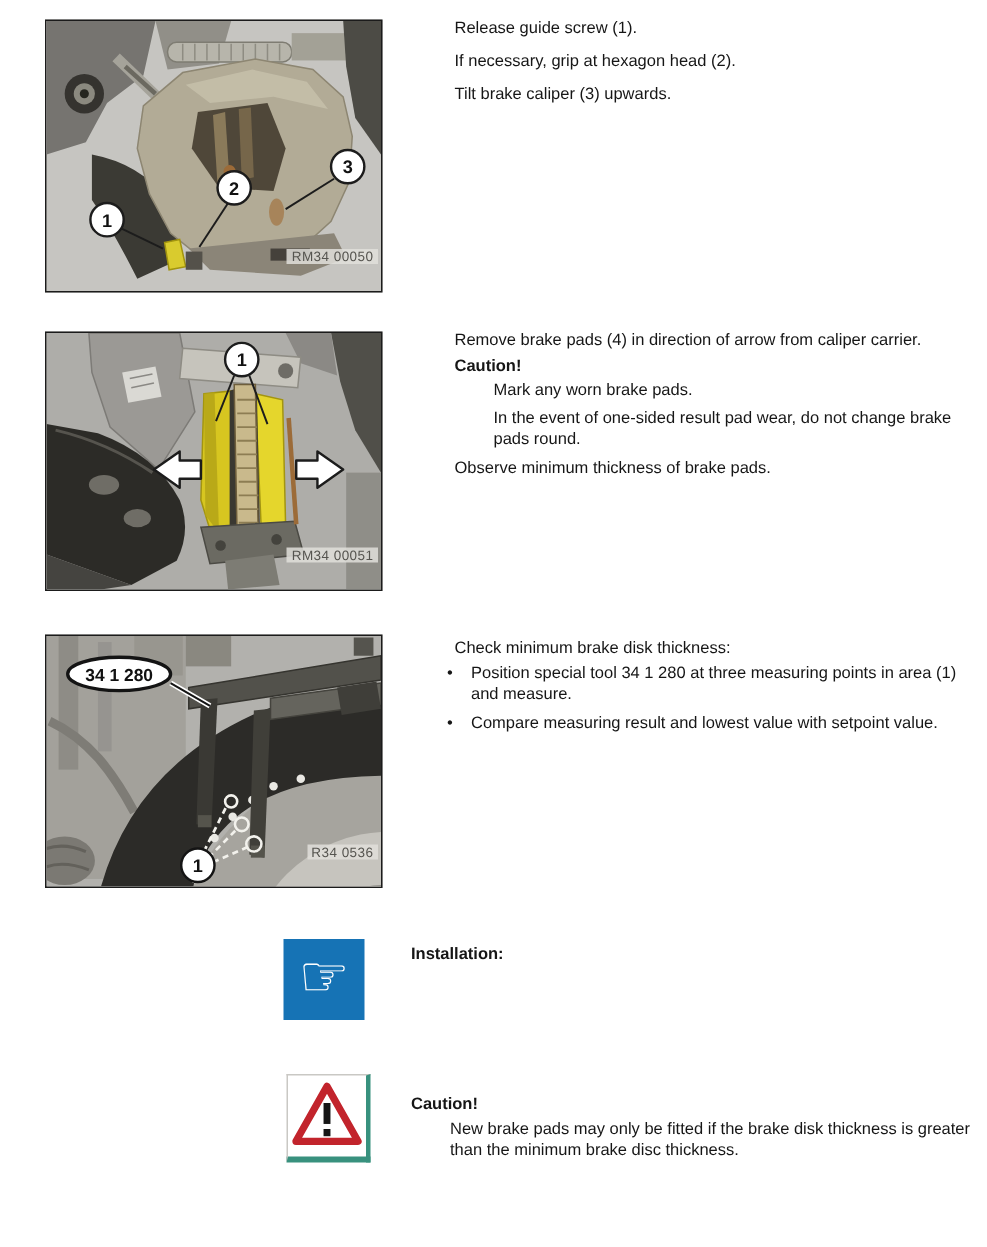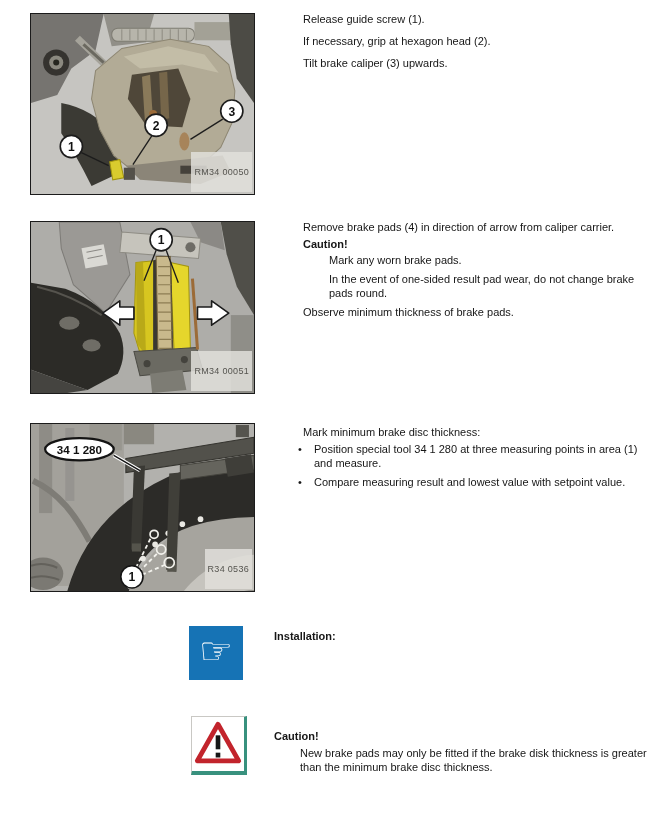--- a/index.html
+++ b/index.html
@@ -6,23 +6,23 @@
   .page{
     position:relative;width:658px;height:831px;background:#ffffff;overflow:hidden;
     font-family:"Liberation Sans",sans-serif;color:#161616;
   }
   
   .fig{
     position:absolute;margin:0;border:1px solid #1b1b1b;background:#c6c5c1;overflow:hidden;
   }
   .fig svg{display:block;width:100%;height:100%;}
   .fig-ref{
-    position:absolute;right:2px;bottom:2px;
+    position:absolute;right:2px;bottom:18px;
     font-size:9px;line-height:10px;color:#55544f;
-    background:rgba(224,223,219,0.85);padding:15px 3px;letter-spacing:.3px;
+    background:rgba(224,223,219,0.85);padding:0 3px;letter-spacing:.3px;
   }
   
   .textcol{position:absolute;left:274px;width:382px;font-size:11px;line-height:14px;}
   .textcol p{margin:0 0 3px 0;padding-left:29px;}
   .textcol .para-gap{margin-bottom:8px;}
   .bold{font-weight:bold;}
   .indent{margin-left:26px;}
   .indent p{margin:0 0 5px 0;max-width:336px;}
   .note-gap{margin-top:15px;}
   .intro-gap{margin-bottom:12px;}
@@ -213,21 +213,21 @@
       </g>
       <g>
         <circle cx="100" cy="151" r="11" fill="#ffffff" stroke="#141414" stroke-width="1.6"></circle>
         <text class="co-num" x="100" y="155.5" text-anchor="middle">1</text>
       </g>
     </svg>
     <figcaption class="fig-ref">R34 0536</figcaption>
   </figure>
 
   <div class="textcol" style="top:425px;">
-    <p class="intro-gap">Mark minimum brake disc thickness:</p>
+    <p class="intro-gap">Check minimum brake disk thickness:</p>
     <div class="bullet-row">
       <span class="bullet-dot">•</span>
       <span class="bullet-text">Position special tool 34 1 280 at three measuring points in area (1) and measure.</span>
     </div>
     <div class="bullet-row">
       <span class="bullet-dot">•</span>
       <span class="bullet-text">Compare measuring result and lowest value with setpoint value.</span>
     </div>
   </div>
 

